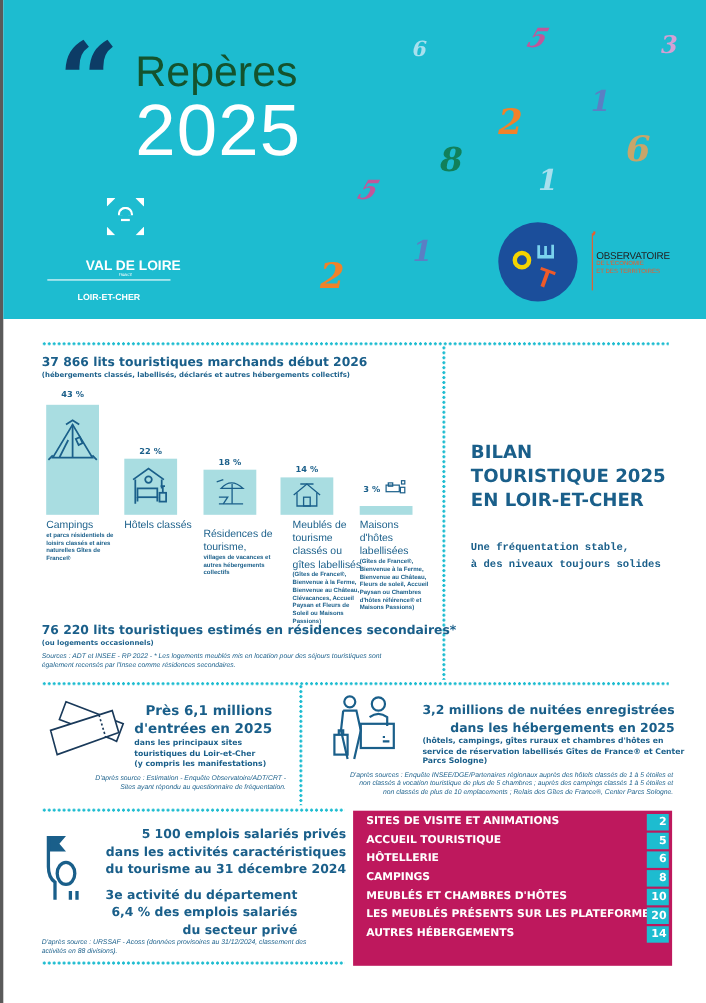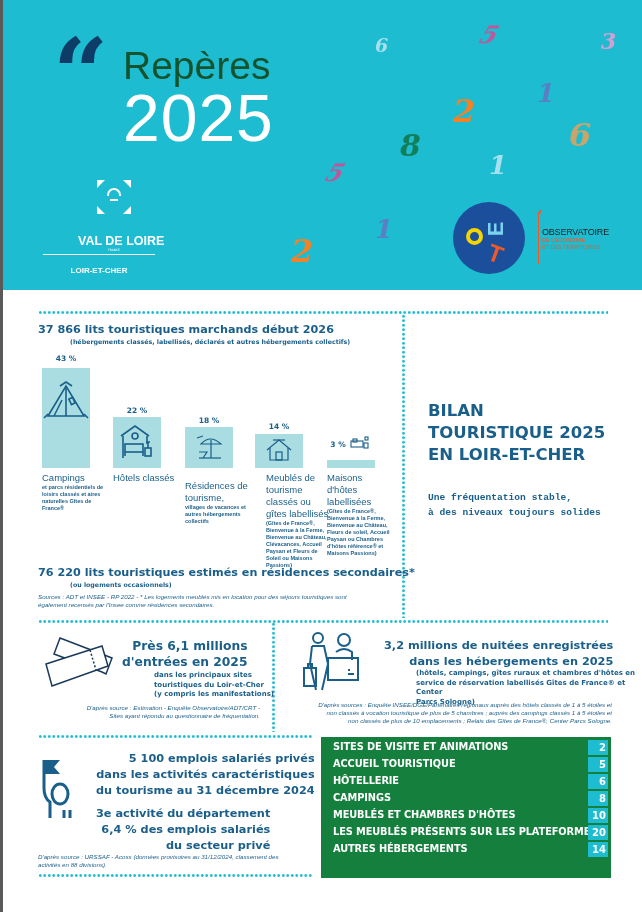--- a/index.html
+++ b/index.html
@@ -29,34 +29,34 @@
   .obs-title { margin-top: 15px; font-family: "Liberation Sans", sans-serif; font-size: 9px; color: #222; letter-spacing: -0.2px; }
   .obs-sub { font-family: "Liberation Sans", sans-serif; font-size: 5.5px; color: #f05a28; line-height: 7px; }
   .obs-tick { position: absolute; left: -1px; top: -4px; color: #f05a28; font-weight: bold; font-size: 12px; }
 
   
   .hdot { position: absolute; height: 3px; background-image: radial-gradient(circle, #1dbcd0 1.2px, transparent 1.5px); background-size: 4.5px 3px; background-repeat: repeat-x; }
   .vdot { position: absolute; width: 3px; background-image: radial-gradient(circle, #1dbcd0 1.2px, transparent 1.5px); background-size: 3px 4.5px; background-repeat: repeat-y; }
 
   
   .h1 { position: absolute; font-family: "DejaVu Sans", sans-serif; font-weight: bold; color: #1a5f8a; text-align: right; }
-  .small { position: absolute; font-family: "DejaVu Sans", sans-serif; font-weight: bold; color: #1a5f8a; font-size: 6.3px; margin-left: 32px; }
+  .small { position: absolute; font-family: "DejaVu Sans", sans-serif; font-weight: bold; color: #1a5f8a; font-size: 6.3px; }
   .bar { position: absolute; background: #a9dde1; }
   .pct { position: absolute; font-family: "DejaVu Sans", sans-serif; font-weight: bold; font-size: 7.5px; color: #1a5f8a; text-align: center; }
   .cat { position: absolute; font-family: "Liberation Sans", sans-serif; color: #1a5f8a; }
   .cat .t { font-size: 9.5px; line-height: 12px; }
   .cat .d { font-size: 5.5px; line-height: 7px; font-weight: bold; }
   .icon { position: absolute; }
 
   .bilan { position: absolute; left: 428px; top: 400px; font-family: "DejaVu Sans", sans-serif; font-weight: bold; font-size: 16.5px; line-height: 22px; color: #1a5f8a; }
   .bilan-sub { position: absolute; left: 428px; top: 490px; font-family: Liberation Mono, monospace; font-weight: bold; font-size: 9.6px; line-height: 15px; color: #1a5f8a; }
 
   .src { position: absolute; font-family: "Liberation Sans", sans-serif; font-style: italic; font-size: 6.2px; color: #1a5f8a; line-height: 8px; }
 
-  .toc { position: absolute; left: 321px; top: 737px; width: 290px; height: 141px; background: #15803d; }
+  .toc { position: absolute; left: 321px; top: 737px; width: 290px; height: 141px; background: #be185d; }
   .toc-row { position: absolute; left: 12px; width: 275px; height: 16px; }
   .toc-label { position: absolute; left: 0; top: 1px; font-family: "DejaVu Sans", sans-serif; font-weight: bold; font-size: 9.8px; color: #fff; white-space: nowrap; letter-spacing: -0.1px; }
   .toc-num { position: absolute; right: 0; top: 0; width: 20px; height: 15px; background: #1dbcd0; color: #fff; font-family: "DejaVu Sans", sans-serif; font-weight: bold; font-size: 10px; text-align: right; padding-right: 2px; line-height: 15px; }
 </style>
 </head>
 <body>
 
 <div class="page">
   <div class="leftbar"></div>
 

